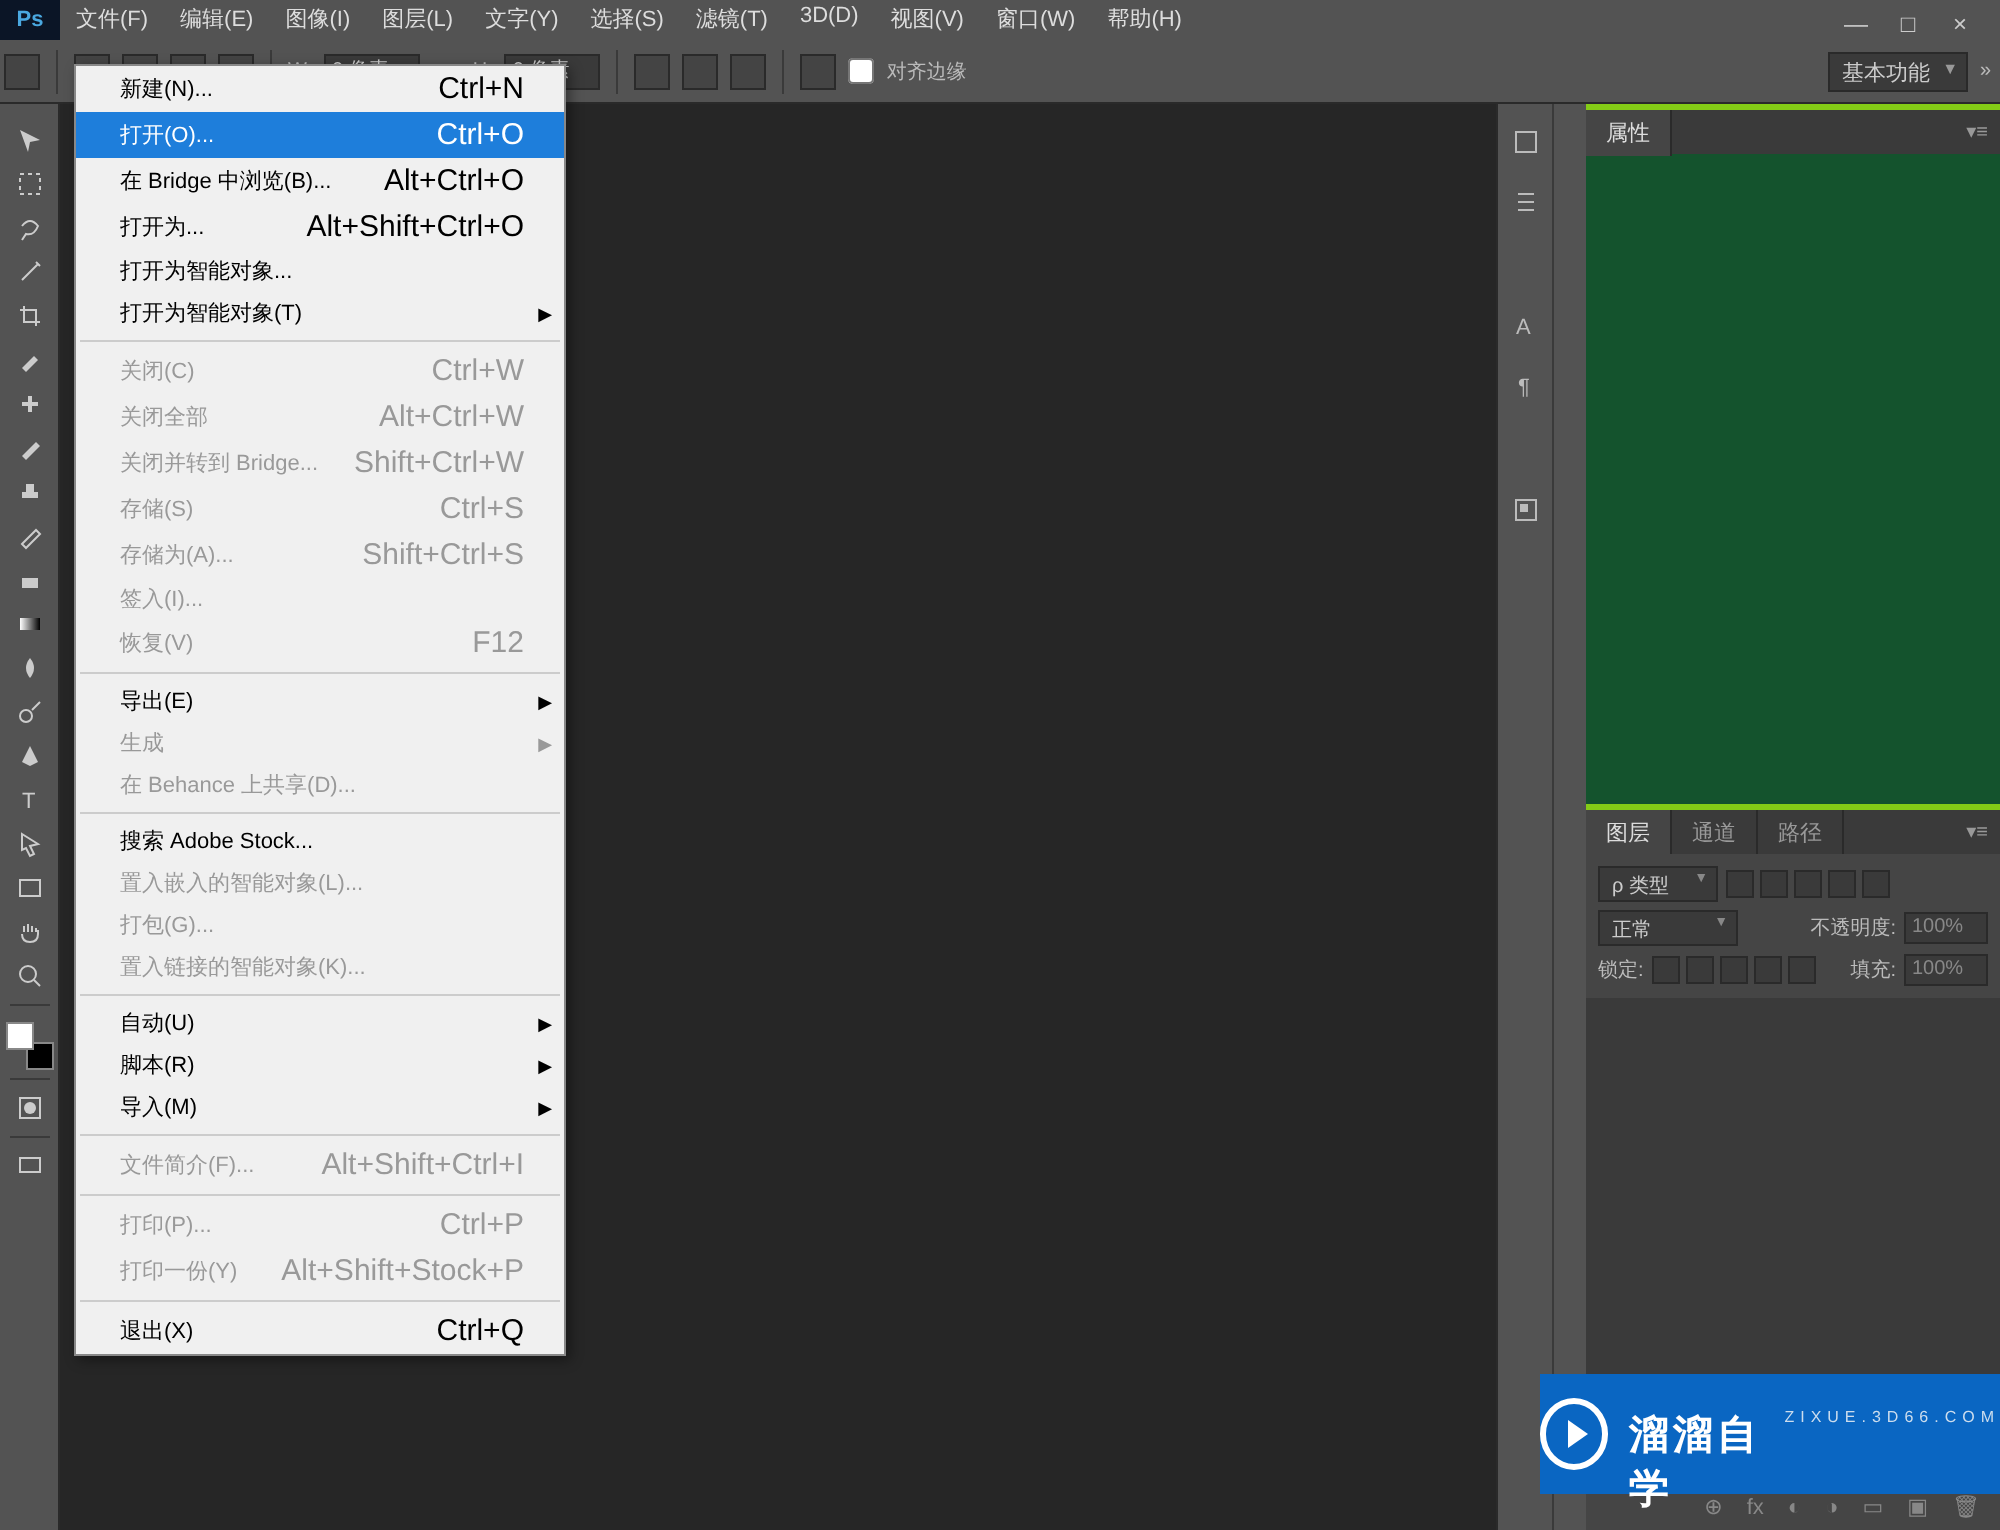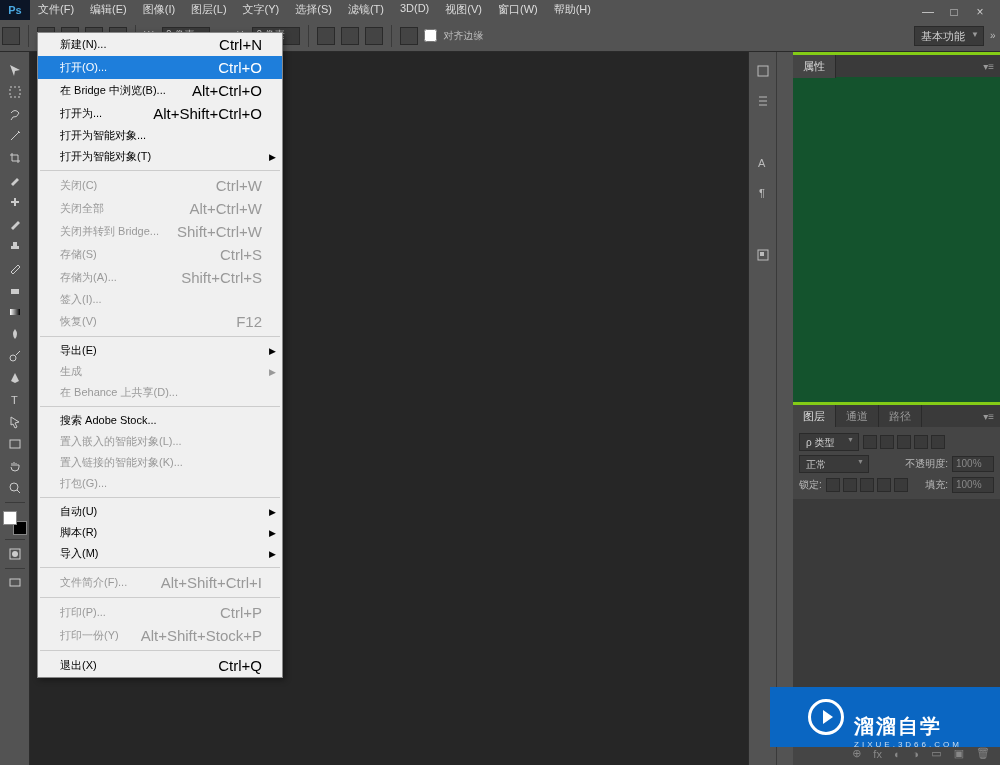--- a/index.html
+++ b/index.html
@@ -71,21 +71,21 @@
 .dd-item.disabled { color: #999; }
 .dd-item.highlighted { background: #1e7edb; color: #fff; }
 .dd-item .shortcut { font-size: 15px; color: inherit; }
 .dd-item .arrow { position: absolute; right: 6px; font-size: 9px; }
 .dd-sep { height: 1px; background: #ccc; margin: 3px 2px; }
 
 
 .watermark { position: absolute; bottom: 18px; right: 0; width: 230px; height: 60px; background: #0a66c2; display: flex; align-items: center; justify-content: center; gap: 10px; z-index: 500; }
 .watermark .play { width: 36px; height: 36px; border: 3px solid #fff; border-radius: 50%; display: flex; align-items: center; justify-content: center; }
 .watermark .play::before { content: ""; width: 0; height: 0; border-left: 10px solid #fff; border-top: 7px solid transparent; border-bottom: 7px solid transparent; margin-left: 3px; }
-.watermark .txt { display: flex; flex-direction: column; margin-top: 28px; }
+.watermark .txt { display: flex; flex-direction: row; margin-top: 28px; }
 .watermark .txt .big { color: #fff; font-size: 20px; font-weight: bold; letter-spacing: 2px; }
 .watermark .txt .small { color: #cde; font-size: 8px; letter-spacing: 3px; }
 </style>
 </head>
 <body>
 
 <div class="titlebar">
   <div class="logo">Ps</div>
   <div class="menubar">
     <div class="menu-item">文件(F)</div>
@@ -426,24 +426,24 @@
       <span>在 Behance 上共享(D)...</span>
     </div>
     <div class="dd-sep"></div>
     <div class="dd-item">
       <span>搜索 Adobe Stock...</span>
     </div>
     <div class="dd-item disabled">
       <span>置入嵌入的智能对象(L)...</span>
     </div>
     <div class="dd-item disabled">
+      <span>打包(G)...</span>
+    </div>
+    <div class="dd-item disabled">
       <span>置入链接的智能对象(K)...</span>
-    </div>
-    <div class="dd-item disabled">
-      <span>打包(G)...</span>
     </div>
     <div class="dd-sep"></div>
     <div class="dd-item">
       <span>自动(U)</span>
       <span class="arrow">▶</span>
     </div>
     <div class="dd-item">
       <span>脚本(R)</span>
       <span class="arrow">▶</span>
     </div>

